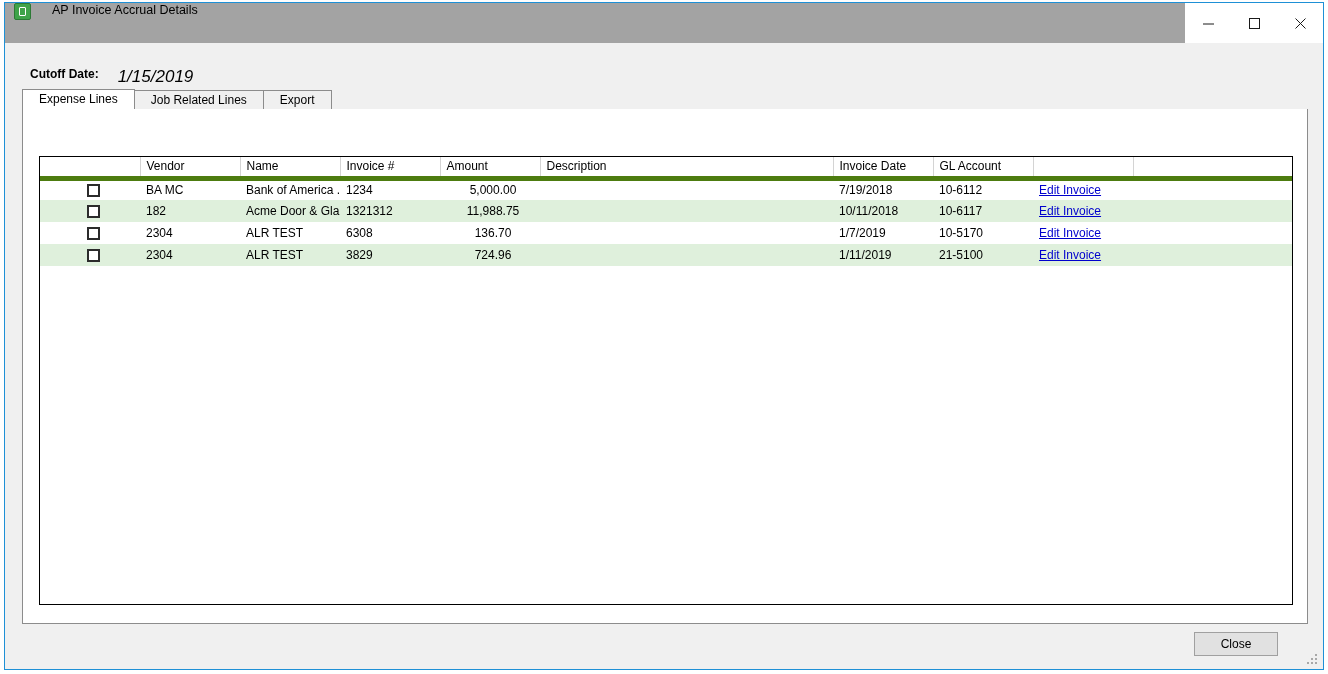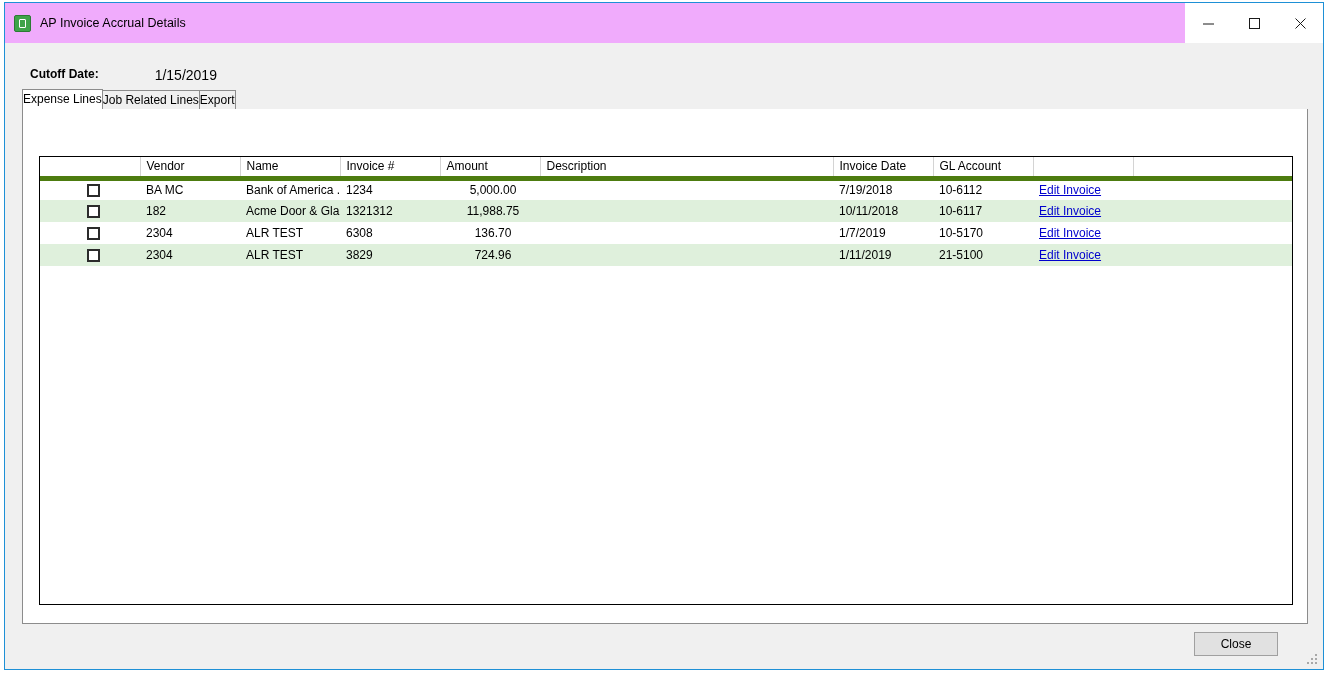--- a/index.html
+++ b/index.html
@@ -26,25 +26,25 @@
     border: 1px solid #1e90d6;
     background: #f0f0f0;
     box-sizing: border-box;
     display: flex;
     flex-direction: column;
   }
 
   
   .titlebar {
     height: 40px;
-    background: #f0abfc;
-    display: flex;
-    align-items: center;
+    background: #a3a3a3;
+    display: flex;
     flex: 0 0 auto;
     position: relative;
+    gap: 12px;
   }
   .app-icon {
     width: 17px;
     height: 17px;
     margin-left: 9px;
     margin-right: 9px;
     position: relative;
     flex: 0 0 auto;
   }
   .app-icon .glyph {
@@ -99,40 +99,41 @@
     top: 24px;
     display: flex;
     align-items: flex-start;
     white-space: nowrap;
   }
   .cutoff-label {
     font-weight: bold;
     font-size: 12px;
   }
   .cutoff-value {
-    margin-left: 56px;
-    font-size: 14px;
+    margin-left: 19px;
+    font-size: 17px;
+    font-style: italic;
   }
 
   
   .tabstrip {
     position: absolute;
     left: 17px;
     top: 47px;
     width: 1286px;
     height: 20px;
     display: flex;
     align-items: flex-end;
     border-bottom: 1px solid #8c8c8c;
     box-sizing: border-box;
   }
   .tab {
     height: 19px;
     line-height: 19px;
-    padding: 0 0;
+    padding: 0 16px;
     font-size: 12px;
     border: 1px solid #8c8c8c;
     border-bottom: none;
     background: #f0f0f0;
     box-sizing: border-box;
     margin-right: -1px;
     white-space: nowrap;
   }
   .tab.active {
     background: #ffffff;

